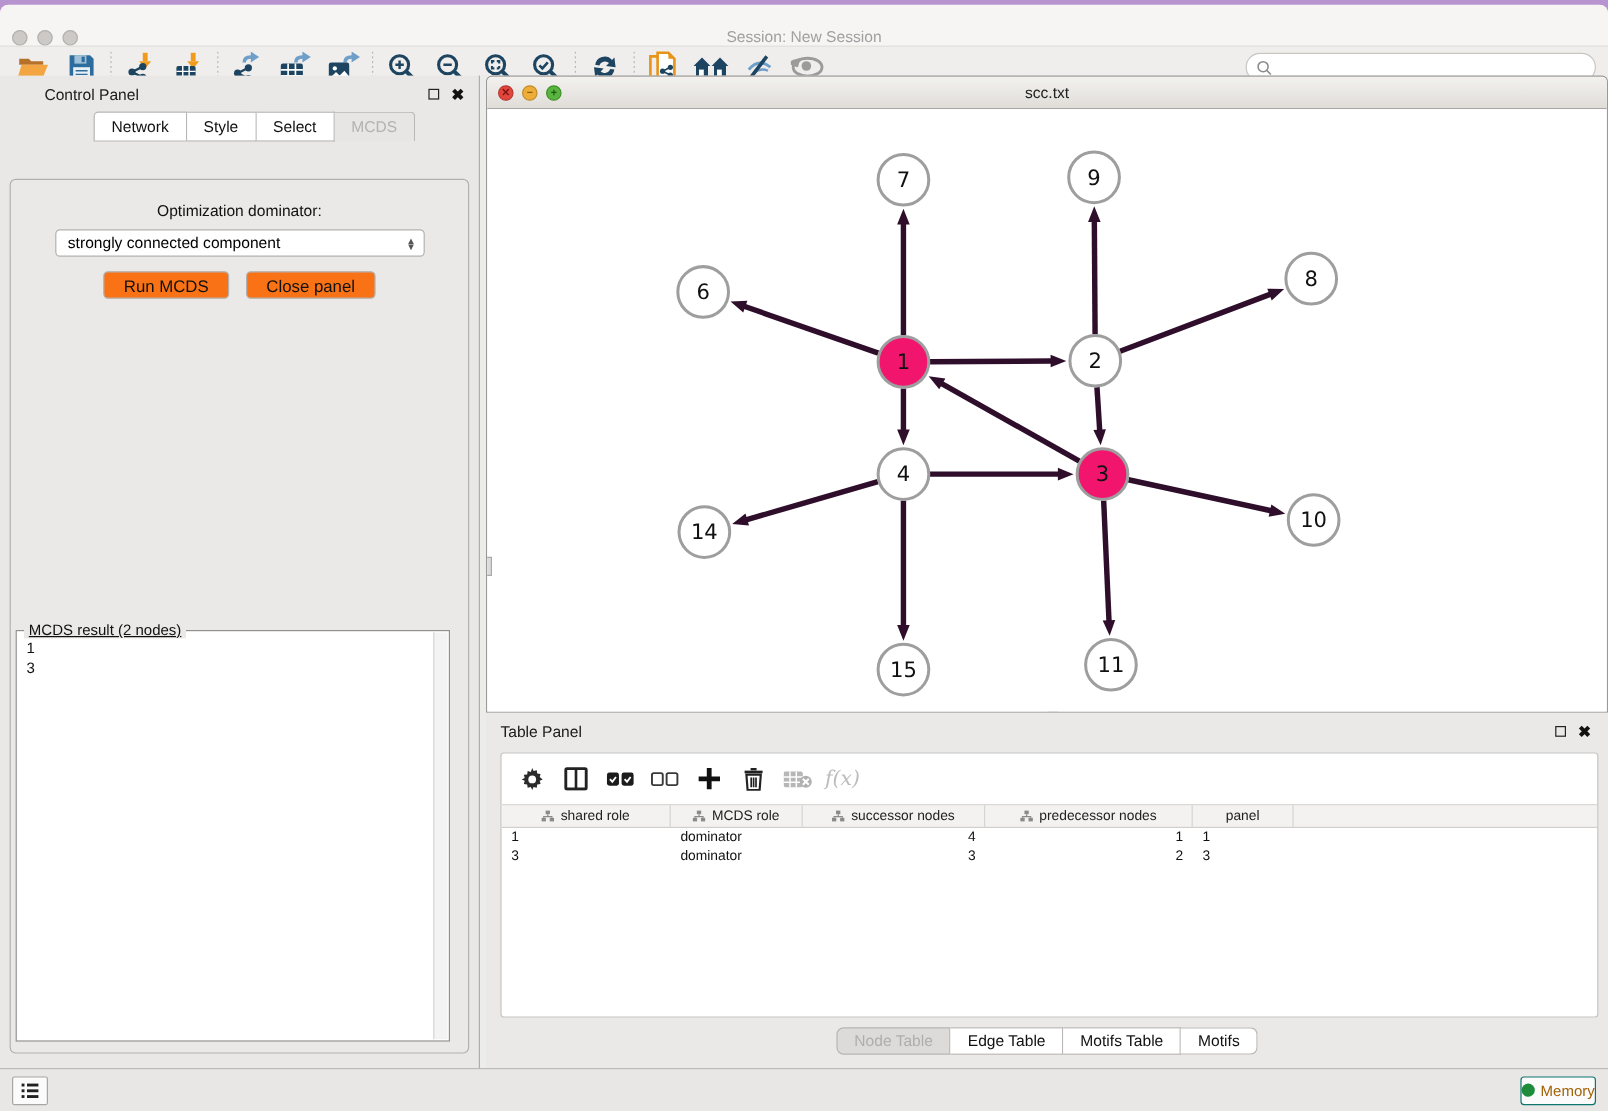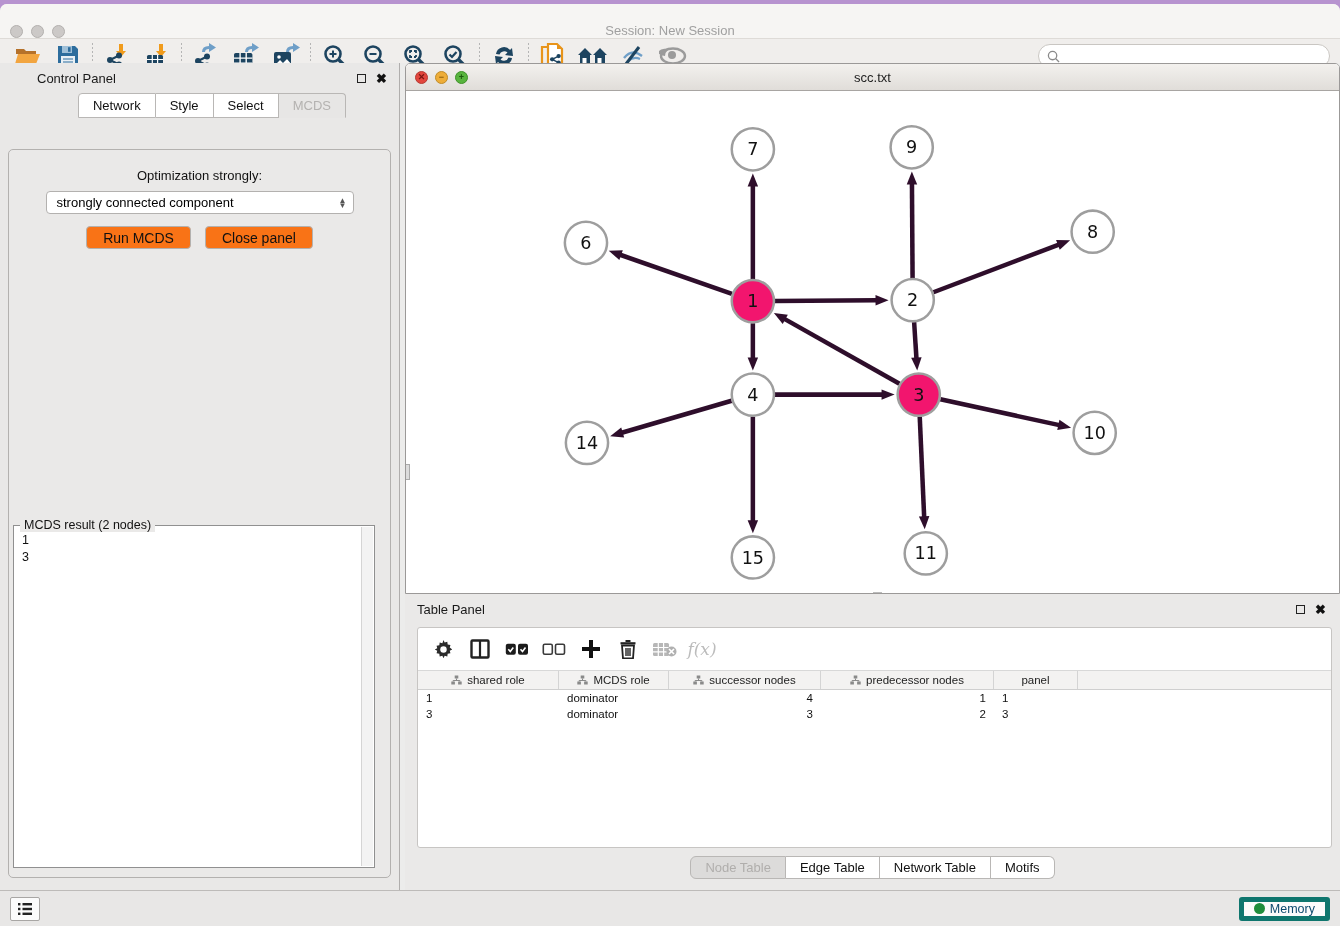--- a/index.html
+++ b/index.html
@@ -51,21 +51,21 @@
               border-radius:4px; display:flex; align-items:center; padding:0 6px 0 10px; font-size:13px; }
   .dropdown .dd-label { flex:1; }
   .dd-arrows { display:flex; flex-direction:column; align-items:center; line-height:5px; color:#555; font-size:8px; }
   .btn-row { display:flex; justify-content:center; gap:14px; margin-top:12px; }
   .cp-btn { height:23px; padding:0 16px; background:#f97316; border:1px solid #b3b1af; border-radius:4px;
             font-size:14px; color:#111; display:flex; align-items:center; }
 
   .result-box { position:absolute; left:4px; right:15px; top:375px; bottom:9px;
                 border:1px solid #909090; background:#fff; }
   .result-legend { position:absolute; top:-8px; left:6px; background:#eae9e8; padding:0 4px;
-                   font-size:12.5px; color:#111; }
+                   font-size:12.5px; color:#111;text-decoration:underline; }
   .result-text { font-family:"Liberation Sans", sans-serif; font-size:12.5px; color:#111;
                  padding:6px 0 0 8px; line-height:17px; white-space:pre; }
   .result-scroll { position:absolute; top:1px; bottom:1px; right:1px; width:12px; background:#f3f3f3;
                    border-left:1px solid #d5d5d5; }
 
   .splitter-grip { position:absolute; left:-6px; top:400px; width:10px; height:16px;
                    background:#dcdcdc; border:1px solid #aaa; z-index:5; }
 
   
   .right-col { flex:1; display:flex; flex-direction:column; background:#ececeb; padding-left:5px; }
@@ -101,22 +101,22 @@
   .tp-tab { font-size:13px; padding:3px 14px; background:#fff; border:1px solid #b9b7b5; border-left:none; color:#111; }
   .tp-tab:first-child { border-left:1px solid #b9b7b5; border-radius:6px 0 0 6px; }
   .tp-tab:last-child { border-radius:0 6px 6px 0; }
   .tp-tab.active { background:#dcdbda; color:#b0aeac; }
 
   
   .status-bar { position:absolute; left:0; right:0; bottom:0; height:36px; background:#e8e7e6;
                 border-top:1px solid #bdbbb9; display:flex; align-items:center; padding:0 10px; }
   .list-btn { width:30px; height:24px; background:#fbfbfb; border:1px solid #a8a6a4; border-radius:2px;
               display:flex; align-items:center; justify-content:center; }
-  .memory-btn { margin-left:auto; height:24px; background:#fbfbfb; border:5px solid #0f766e; border-radius:3px;
-                display:flex; align-items:center; gap:5px; padding:0 10px; font-size:12.5px; color:#0c4a6e; }
+  .memory-btn { margin-left:auto; height:24px; background:#fbfbfb; border:1px solid #0f766e; border-radius:3px;
+                display:flex; align-items:center; gap:5px; padding:0 0; font-size:12.5px; color:#a16207; }
   .mem-dot { width:11px; height:11px; border-radius:50%; background:#1f8c3b; }
 </style>
 </head>
 <body>
 
 <div class="window">
 
   <div class="titlebar">
     <div class="win-title">Session: New Session</div>
     <div class="traffic">
@@ -304,21 +304,21 @@
           <span class="close-ic">✖</span>
         </span>
       </div>
       <div class="ctabs" id="ctabs">
           <div class="ctab">Network</div>
           <div class="ctab">Style</div>
           <div class="ctab">Select</div>
           <div class="ctab active">MCDS</div>
         </div>
       <div class="cp-content">
-        <div class="opt-label">Optimization strongly:</div>
+        <div class="opt-label">Optimization dominator:</div>
         <div class="dropdown">
           <span class="dd-label">strongly connected component</span>
           <span class="dd-arrows">▲<br>▼</span>
         </div>
         <div class="btn-row">
           <div class="cp-btn">Run MCDS</div>
           <div class="cp-btn">Close panel</div>
         </div>
         <div class="result-box">
           <span class="result-legend">MCDS result (2 nodes)</span>
@@ -545,21 +545,21 @@
                 <div class="td-cell" style="width: 110px; text-align: left; padding: 0px 0px 0px 8px;">dominator</div>
                 <div class="td-cell" style="width: 152px; text-align: right; padding: 0px 8px 0px 0px;">3</div>
                 <div class="td-cell" style="width: 173px; text-align: right; padding: 0px 8px 0px 0px;">2</div>
                 <div class="td-cell" style="width: 84px; text-align: left; padding: 0px 0px 0px 8px;">3</div>
               </div>
             </div>
         </div>
         <div class="tp-tabs" id="tp-tabs">
             <div class="tp-tab active">Node Table</div>
             <div class="tp-tab">Edge Table</div>
-            <div class="tp-tab">Network Table</div>
+            <div class="tp-tab">Motifs Table</div>
             <div class="tp-tab">Motifs</div>
           </div>
       </div>
 
     </div>
   </div>
 
   <div class="status-bar">
     <div class="list-btn">
       <svg width="16" height="14" viewBox="0 0 16 14">

